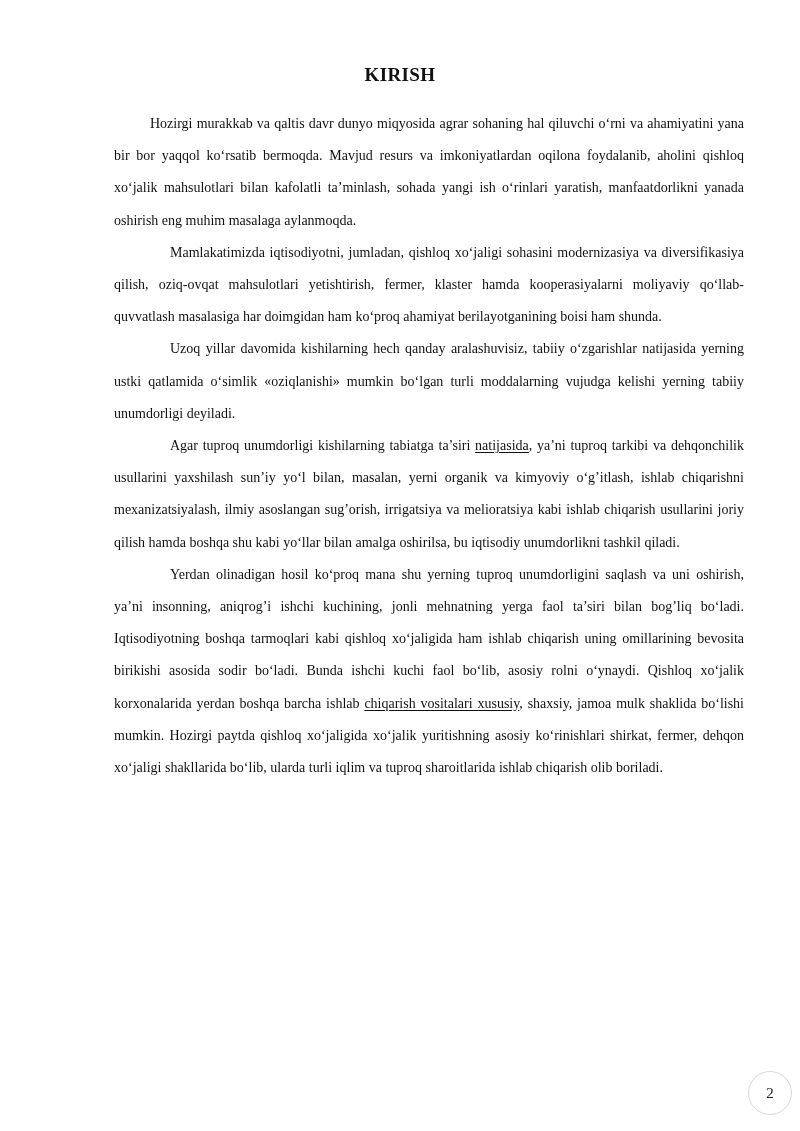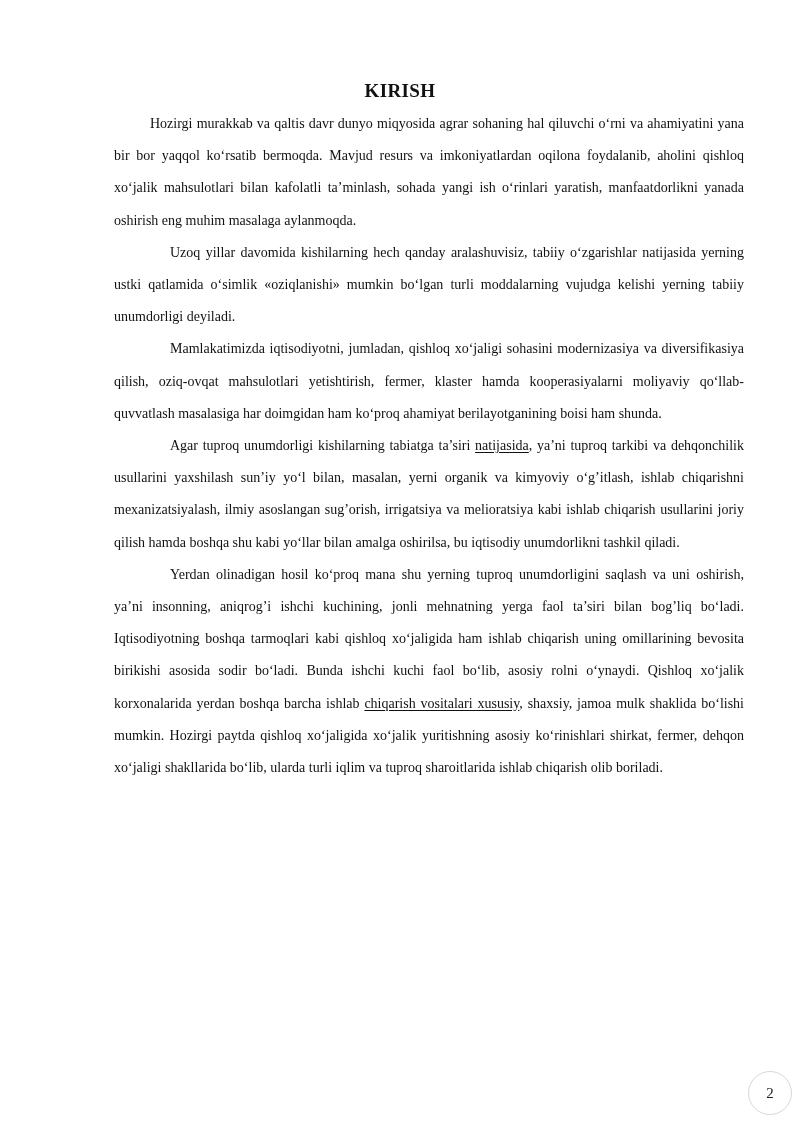--- a/index.html
+++ b/index.html
@@ -19,21 +19,21 @@
 
   .page {
     position: relative;
     width: 800px;
     height: 1131px;
     box-sizing: border-box;
   }
 
   .doc-title {
     position: absolute;
-    top: 80px;
+    top: 64px;
     left: 0;
     width: 800px;
     text-align: center;
     font-weight: bold;
     font-size: 19px;
     letter-spacing: 0.4px;
   }
 
   .body-text {
     position: absolute;
@@ -83,22 +83,22 @@
 </style>
 </head>
 <body>
 
 <div class="page">
 
   <div class="doc-title">KIRISH</div>
 
   <div class="body-text">
       <p class="para first"><span>Hozirgi murakkab va qaltis davr dunyo miqyosida agrar sohaning hal qiluvchi o‘rni va ahamiyatini yana bir bor yaqqol ko‘rsatib bermoqda. Mavjud resurs va imkoniyatlardan oqilona foydalanib, aholini qishloq xo‘jalik mahsulotlari bilan kafolatli ta’minlash, sohada yangi ish o‘rinlari yaratish, manfaatdorlikni yanada oshirish eng muhim masalaga aylanmoqda.</span></p>
+      <p class="para indent-wide"><span>Mamlakatimizda iqtisodiyotni, jumladan, qishloq xo‘jaligi sohasini modernizasiya va diversifikasiya qilish, oziq-ovqat mahsulotlari yetishtirish, fermer, klaster hamda kooperasiyalarni moliyaviy qo‘llab-quvvatlash masalasiga har doimgidan ham ko‘proq ahamiyat berilayotganining boisi ham shunda.</span></p>
       <p class="para indent-wide"><span>Uzoq yillar davomida kishilarning hech qanday aralashuvisiz, tabiiy o‘zgarishlar natijasida yerning ustki qatlamida o‘simlik «oziqlanishi» mumkin bo‘lgan turli moddalarning vujudga kelishi yerning tabiiy unumdorligi deyiladi.</span></p>
-      <p class="para indent-wide"><span>Mamlakatimizda iqtisodiyotni, jumladan, qishloq xo‘jaligi sohasini modernizasiya va diversifikasiya qilish, oziq-ovqat mahsulotlari yetishtirish, fermer, klaster hamda kooperasiyalarni moliyaviy qo‘llab-quvvatlash masalasiga har doimgidan ham ko‘proq ahamiyat berilayotganining boisi ham shunda.</span></p>
       <p class="para indent-wide"><span>Agar tuproq unumdorligi kishilarning tabiatga ta’siri </span><span class="ul">natijasida</span><span>, ya’ni tuproq tarkibi va dehqonchilik usullarini yaxshilash sun’iy yo‘l bilan, masalan, yerni organik va kimyoviy o‘g’itlash, ishlab chiqarishni mexanizatsiyalash, ilmiy asoslangan sug’orish, irrigatsiya va melioratsiya kabi ishlab chiqarish usullarini joriy qilish hamda boshqa shu kabi yo‘llar bilan amalga oshirilsa, bu iqtisodiy unumdorlikni tashkil qiladi.</span></p>
       <p class="para indent-wide"><span>Yerdan olinadigan hosil ko‘proq mana shu yerning tuproq unumdorligini saqlash va uni oshirish, ya’ni insonning, aniqrog’i ishchi kuchining, jonli mehnatning yerga faol ta’siri bilan bog’liq bo‘ladi. Iqtisodiyotning boshqa tarmoqlari kabi qishloq xo‘jaligida ham ishlab chiqarish uning omillarining bevosita birikishi asosida sodir bo‘ladi. Bunda ishchi kuchi faol bo‘lib, asosiy rolni o‘ynaydi. Qishloq xo‘jalik korxonalarida yerdan boshqa barcha ishlab </span><span class="ul">chiqarish vositalari xususiy</span><span>, shaxsiy, jamoa mulk shaklida bo‘lishi mumkin. Hozirgi paytda qishloq xo‘jaligida xo‘jalik yuritishning asosiy ko‘rinishlari shirkat, fermer, dehqon xo‘jaligi shakllarida bo‘lib, ularda turli iqlim va tuproq sharoitlarida ishlab chiqarish olib boriladi.</span></p>
     </div>
 
   <div class="page-number">
     <span>2</span>
   </div>
 
 </div>
 

